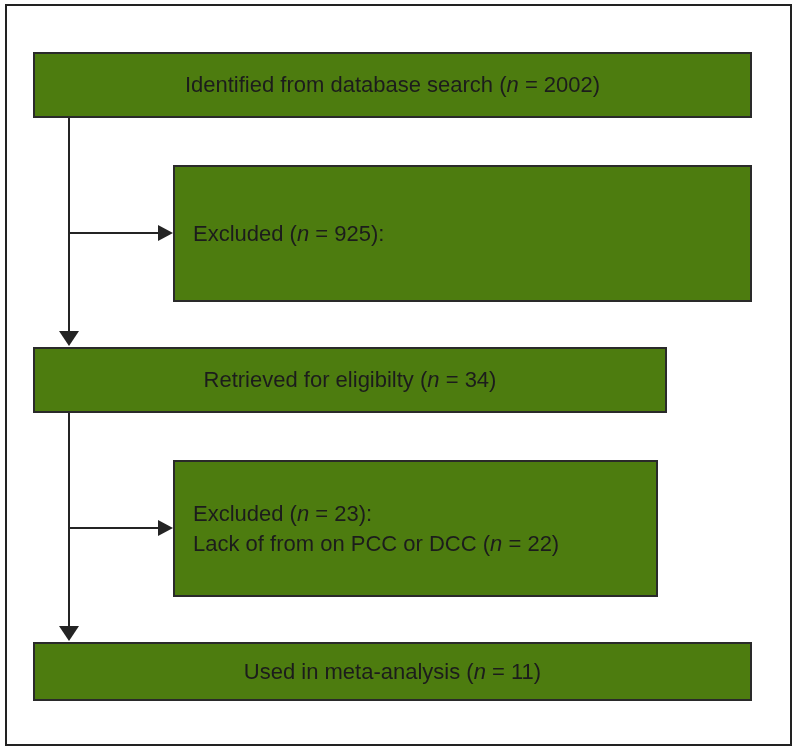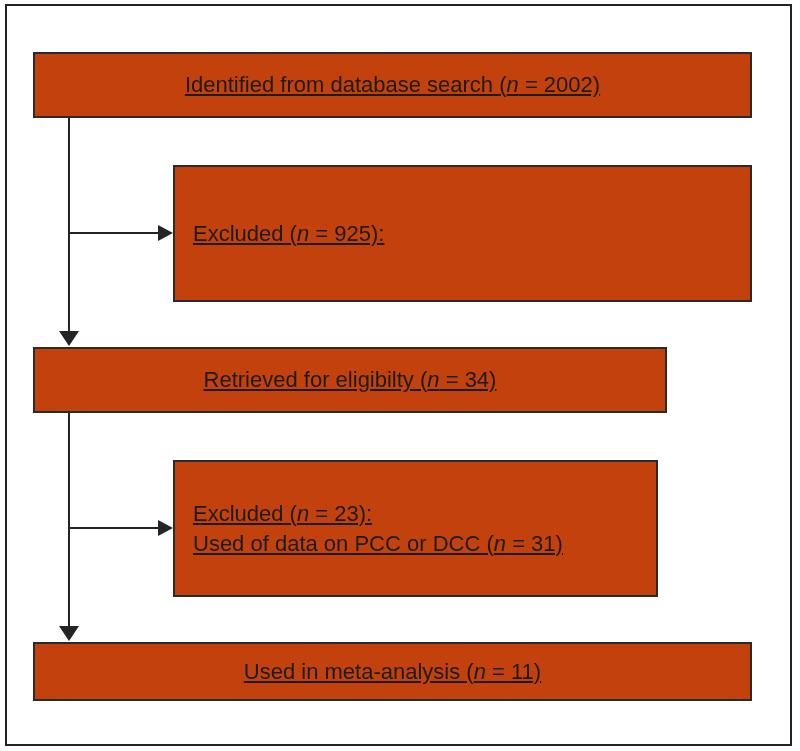--- a/index.html
+++ b/index.html
@@ -23,25 +23,24 @@
     width: 787px;
     height: 742px;
     border: 2px solid #222222;
     box-sizing: border-box;
     background: #ffffff;
   }
   .flow-box {
     position: absolute;
     border: 2px solid #2a2a2a;
     box-sizing: border-box;
-    background: #c2410c;
+    background: #4d7c0f;
     font-size: 22px;
     line-height: 30px;
     display: flex;
-    text-decoration: underline;
   }
   .flow-box.centered {
     align-items: center;
     justify-content: center;
     text-align: center;
   }
   .flow-box.left-list {
     flex-direction: column;
     justify-content: center;
     align-items: flex-start;
@@ -109,20 +108,20 @@
     <div><span>Retrieved for eligibilty (</span><span class="n-italic">n</span><span> = 34)</span></div>
   </div>
 
   <div class="connector vline2"></div>
   <div class="connector hline2"></div>
   <div class="arrowhead arrow-right arrow-right-2"></div>
   <div class="arrowhead arrow-down arrow-down-2"></div>
 
   <div class="flow-box left-list box-excluded2">
     <div><span>Excluded (</span><span class="n-italic">n</span><span> = 23):</span></div>
-    <div><span>Used of data on PCC or DCC (</span><span class="n-italic">n</span><span> = 31)</span></div>
+    <div><span>Lack of from on PCC or DCC (</span><span class="n-italic">n</span><span> = 22)</span></div>
   </div>
 
   <div class="flow-box centered box-used">
     <div><span>Used in meta-analysis (</span><span class="n-italic">n</span><span> = 11)</span></div>
   </div>
 
 </div>
 
 </body></html>

